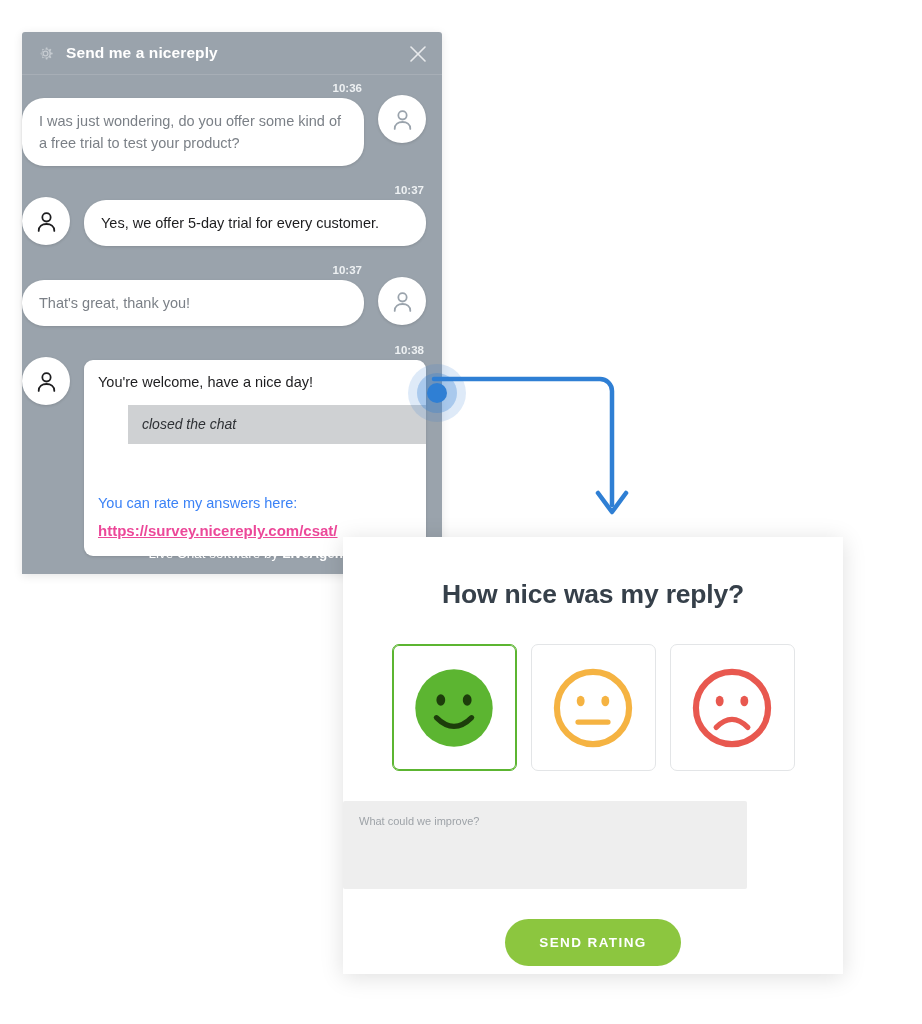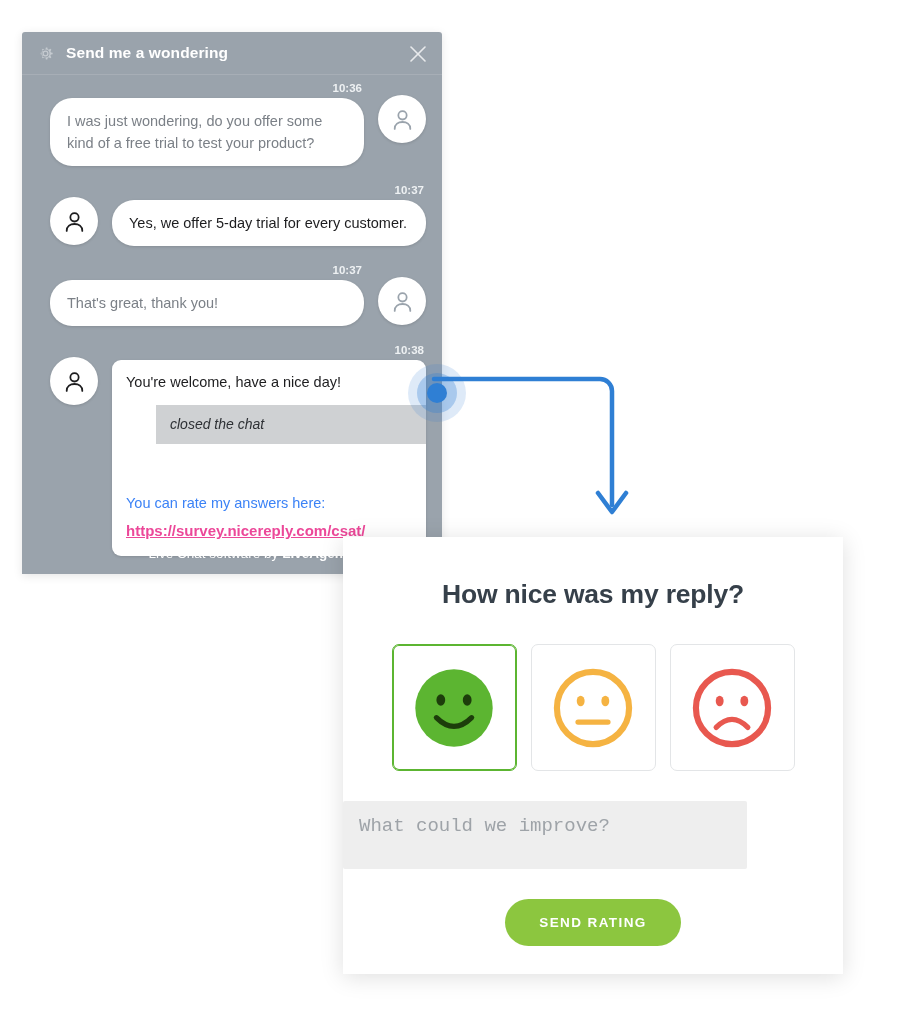--- a/index.html
+++ b/index.html
@@ -28,21 +28,21 @@
   .gear-ico { width: 19px; height: 19px; flex: 0 0 19px; margin-right: 11px; opacity: .72; }
   #chat-title {
     font-size: 15.5px; font-weight: bold; color: #ffffff;
     letter-spacing: .1px; white-space: nowrap;
   }
   #chat-close {
     position: absolute; right: 14px; top: 12px;
     width: 20px; height: 20px; opacity: .78; cursor: pointer;
   }
 
-  #chat-body { position: relative; padding: 6px 16px 0 28px; height: 457px; }
+  #chat-body { position: relative; padding: 6px 16px 0 0; height: 457px; }
 
   .msg { position: relative; margin-bottom: 17px; }
   .time {
     font-size: 11.5px; color: #eef1f3; font-weight: bold;
     line-height: 14px; margin-bottom: 3px;
   }
   .time.right { text-align: right; padding-right: 64px; }
   .time.left  { text-align: right; padding-right: 2px; }
 
   .avatar {
@@ -104,24 +104,24 @@
   #rating-row { display: flex; justify-content: center; gap: 14px; margin-top: 34px; }
   .rating-btn {
     width: 125px; height: 127px; background: #ffffff;
     border: 1px solid #e3e5e7; border-radius: 7px;
     display: flex; align-items: center; justify-content: center; cursor: pointer;
   }
   .rating-btn.selected { border-color: #5cb531; box-shadow: 0 0 0 1px #5cb531 inset; }
   .rating-btn svg { width: 88px; height: 88px; }
 
   #feedback-field {
-    margin: 30px auto 0 auto; width: 404px; height: 68px;
+    margin: 30px auto 0 auto; width: 404px; height: 88px;
     background: #eeeeee; border: none; border-radius: 2px;
     padding: 14px 16px; resize: none; outline: none;
-    font-family: Liberation Mono, monospace; font-size: 19px; color: #5c6269;
+    font-family: Liberation Sans, sans-serif; font-size: 11px; color: #5c6269;
   }
   #feedback-field::placeholder { color: #9ea3a8; }
 
   #send-wrap { display: flex; justify-content: center; margin-top: 26px; }
   #send-rating-button {
     border: none; cursor: pointer;
     background: #8bc council; background: #8cc63f;
     color: #ffffff; font-family: "Liberation Sans", sans-serif;
     font-size: 13.5px; font-weight: bold; letter-spacing: 1.4px;
     padding: 16px 34px; border-radius: 26px;
@@ -134,21 +134,21 @@
 
   <div id="chat-window">
 
     <div id="chat-header">
       <span class="gear-ico">
         <svg viewBox="0 0 24 24" fill="#d6dade">
           <path d="M12 8.2a3.8 3.8 0 1 0 0 7.6 3.8 3.8 0 0 0 0-7.6zm0 6a2.2 2.2 0 1 1 0-4.4 2.2 2.2 0 0 1 0 4.4z"></path>
           <path d="M21 12.9v-1.8l-2.2-.5a7 7 0 0 0-.6-1.4l1.2-1.9-1.3-1.3-1.9 1.2a7 7 0 0 0-1.4-.6L14.3 4.5h-1.8l-.5 2.1a7 7 0 0 0-1.4.6L8.7 6l-1.3 1.3 1.2 1.9a7 7 0 0 0-.6 1.4l-2.1.5v1.8l2.1.5a7 7 0 0 0 .6 1.4l-1.2 1.9 1.3 1.3 1.9-1.2a7 7 0 0 0 1.4.6l.5 2.1h1.8l.5-2.1a7 7 0 0 0 1.4-.6l1.9 1.2 1.3-1.3-1.2-1.9a7 7 0 0 0 .6-1.4l2.2-.5zM12 17a5 5 0 1 1 0-10 5 5 0 0 1 0 10z"></path>
         </svg>
       </span>
-      <span id="chat-title">Send me a wondering</span>
+      <span id="chat-title">Send me a nicereply</span>
       <span id="chat-close">
         <svg viewBox="0 0 20 20" stroke="#ffffff" stroke-width="1.6" fill="none" stroke-linecap="round">
           <line x1="3" y1="3" x2="17" y2="17"></line>
             <line x1="17" y1="3" x2="3" y2="17"></line>
         </svg>
       </span>
     </div>
 
     <div id="chat-body">
 

